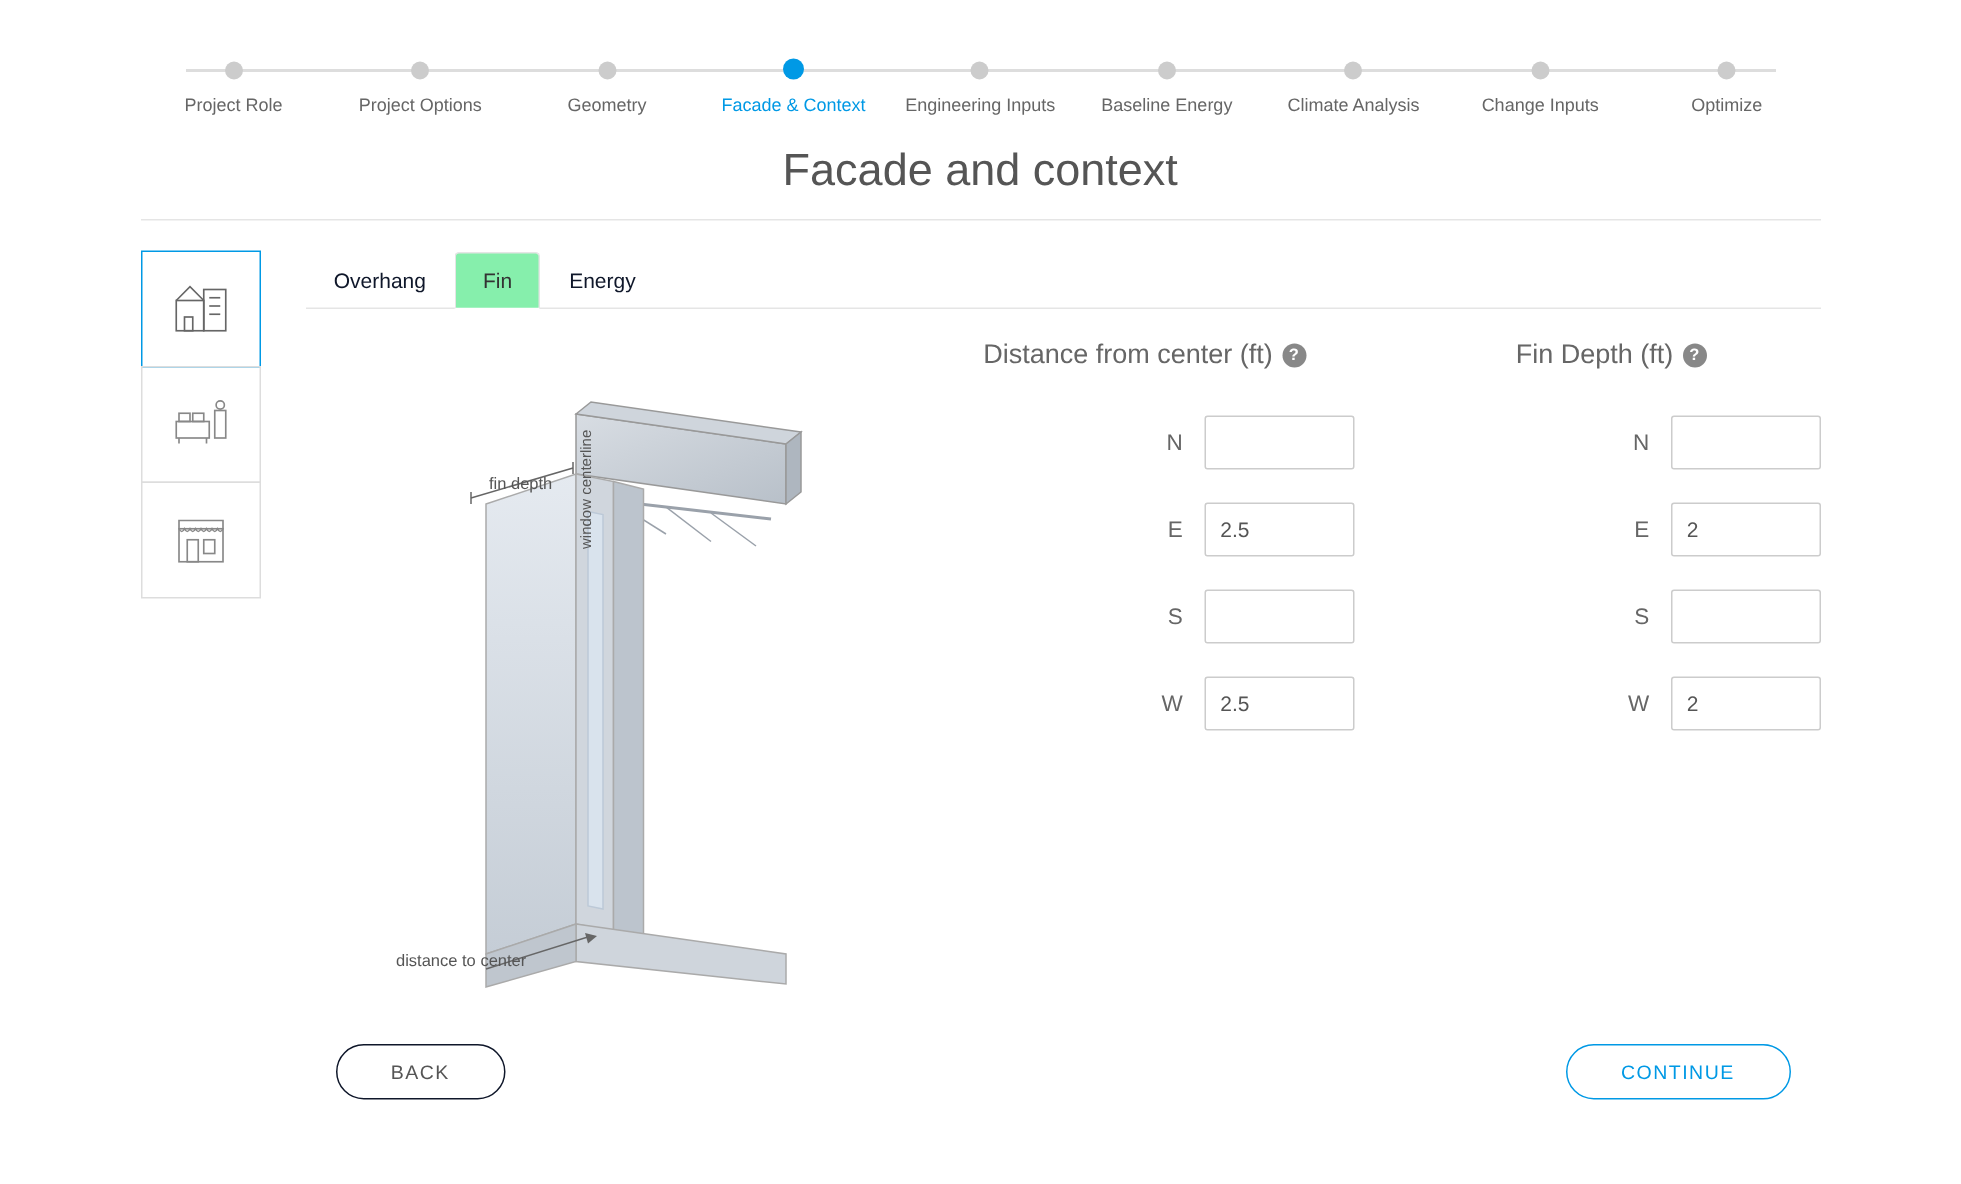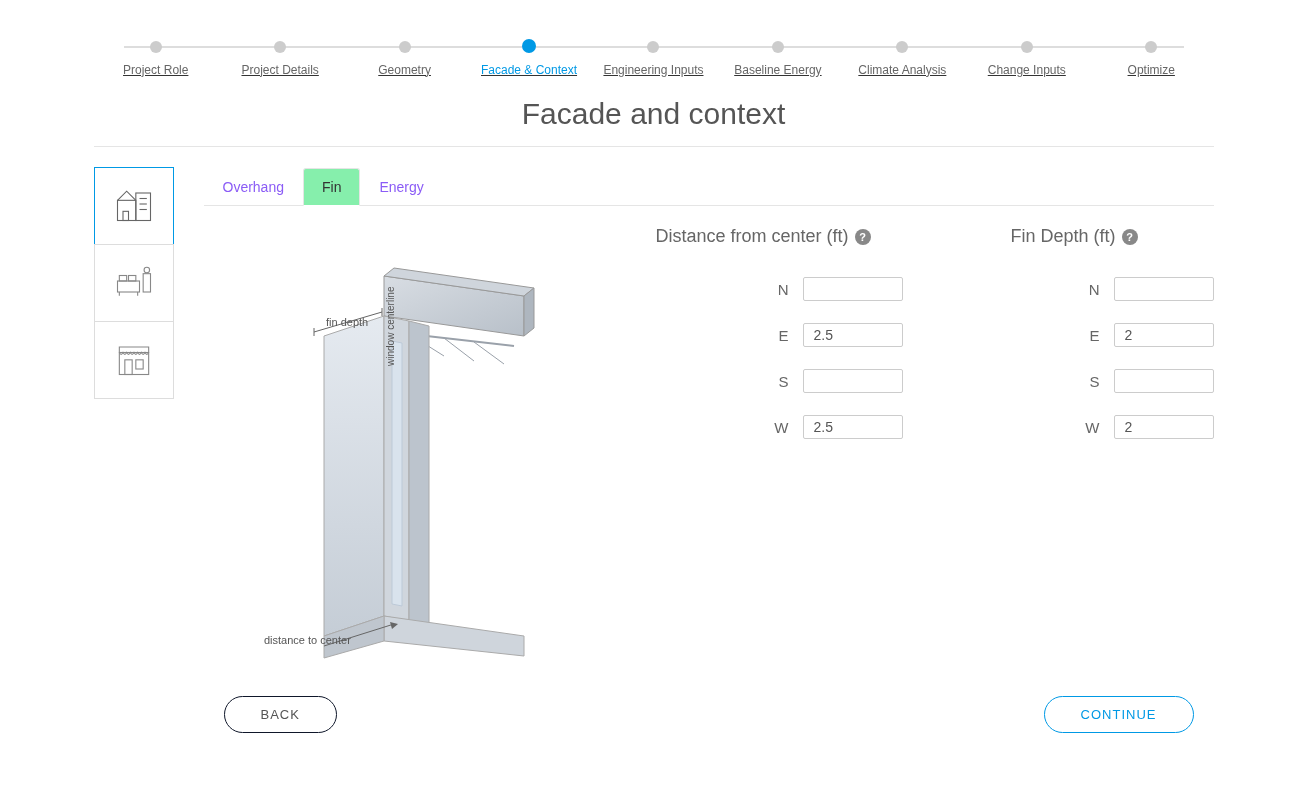--- a/index.html
+++ b/index.html
@@ -1,20 +1,20 @@
 <!DOCTYPE html>
 <html><head>
 <meta charset="utf-8">
 <style>
 * { box-sizing: border-box; margin: 0; padding: 0; }
 body { font-family: -apple-system, BlinkMacSystemFont, "Segoe UI", Helvetica, Arial, sans-serif; background: #fff; color: #333; }
 .container { max-width: 1200px; margin: 0 auto; padding: 20px 40px; }
 
 
-.stepper { display: flex; align-items: center; justify-content: space-between; margin: 20px 0 10px; position: relative; text-decoration: underline; }
+.stepper { display: flex; align-items: center; justify-content: space-between; margin: 20px 0 10px; position: relative; }
 .stepper::before { content: ""; position: absolute; top: 6px; left: 30px; right: 30px; height: 2px; background: #ddd; z-index: 0; }
 .step { display: flex; flex-direction: column; align-items: center; flex: 1; z-index: 1; cursor: pointer; }
 .step-dot { width: 12px; height: 12px; border-radius: 50%; background: #ccc; margin-bottom: 10px; }
 .step.active .step-dot { background: #0099e5; width: 14px; height: 14px; margin-top: -1px; }
 .step-label { font-size: 12px; color: #666; white-space: nowrap; }
 .step.active .step-label { color: #0099e5; }
 
 
 .page-title { font-size: 30px; font-weight: 300; color: #555; margin: 20px 0 15px; text-align: center; }
 .hr { border: none; border-top: 1px solid #e5e5e5; margin-bottom: 20px; }
@@ -24,54 +24,54 @@
 .sidebar { display: flex; flex-direction: column; width: 80px; }
 .sidebar-item { height: 78px; border: 1px solid #ddd; display: flex; align-items: center; justify-content: center; cursor: pointer; margin-bottom: -1px; }
 .sidebar-item.active { border: 1px solid #0099e5; }
 .sidebar-item svg { width: 44px; height: 44px; stroke: #888; fill: none; stroke-width: 1.2; }
 .sidebar-item.active svg { stroke: #666; }
 
 .content { flex: 1; }
 
 
 .tabs { display: flex; border-bottom: 1px solid #e5e5e5; margin-bottom: 20px; }
-.tab { padding: 10px 18px; font-size: 14px; color: #8b5cf6; cursor: pointer; border: 1px solid transparent; border-bottom: none; position: relative; top: 1px; }
+.tab { padding: 10px 18px; font-size: 14px; color: #0f172a; cursor: pointer; border: 1px solid transparent; border-bottom: none; position: relative; top: 1px; }
 .tab.active { color: #333; border-color: #e5e5e5; border-bottom: 1px solid #fff; border-radius: 3px 3px 0 0; background: #86efac; }
 
 .content-row { display: flex; gap: 40px; }
 .diagram { flex: 0 0 380px; display: flex; flex-direction: column; align-items: flex-end; padding-top: 20px; }
 .diagram-svg { width: 320px; height: 420px; }
 
 
 .form-cols { flex: 1; display: flex; gap: 32px; }
 .form-col { flex: 1; }
 .col-header { display: flex; align-items: center; justify-content: center; font-size: 18px; color: #666; font-weight: 300; margin-bottom: 30px; gap: 6px; }
 .help-icon { width: 16px; height: 16px; border-radius: 50%; background: #888; color: #fff; font-size: 11px; display: inline-flex; align-items: center; justify-content: center; font-weight: bold; cursor: pointer; }
 .field-row { display: flex; align-items: center; justify-content: flex-end; gap: 14px; margin-bottom: 22px; }
 .field-label { font-size: 15px; color: #666; }
-.field-input { width: 100px; height: 24px; border: 1px solid #ccc; border-radius: 2px; padding: 0 10px; font-size: 14px; color: #555; }
+.field-input { width: 100px; height: 36px; border: 1px solid #ccc; border-radius: 2px; padding: 0 10px; font-size: 14px; color: #555; }
 
 
 .footer { display: flex; justify-content: space-between; margin-top: 30px; padding: 0 20px; }
 .btn { padding: 10px 36px; border-radius: 22px; border: 1px solid #0f172a; background: #fff; font-size: 13px; letter-spacing: 1px; cursor: pointer; color: #555; }
 .btn.primary { border-color: #0099e5; color: #0099e5; }
 </style>
 </head>
 <body>
 
 <div class="container">
 
   <div class="stepper">
     <div class="step">
         <div class="step-dot"></div>
         <div class="step-label">Project Role</div>
       </div>
     <div class="step">
         <div class="step-dot"></div>
-        <div class="step-label">Project Details</div>
+        <div class="step-label">Project Options</div>
       </div>
     <div class="step">
         <div class="step-dot"></div>
         <div class="step-label">Geometry</div>
       </div>
     <div class="step active">
         <div class="step-dot"></div>
         <div class="step-label">Facade &amp; Context</div>
       </div>
     <div class="step">

